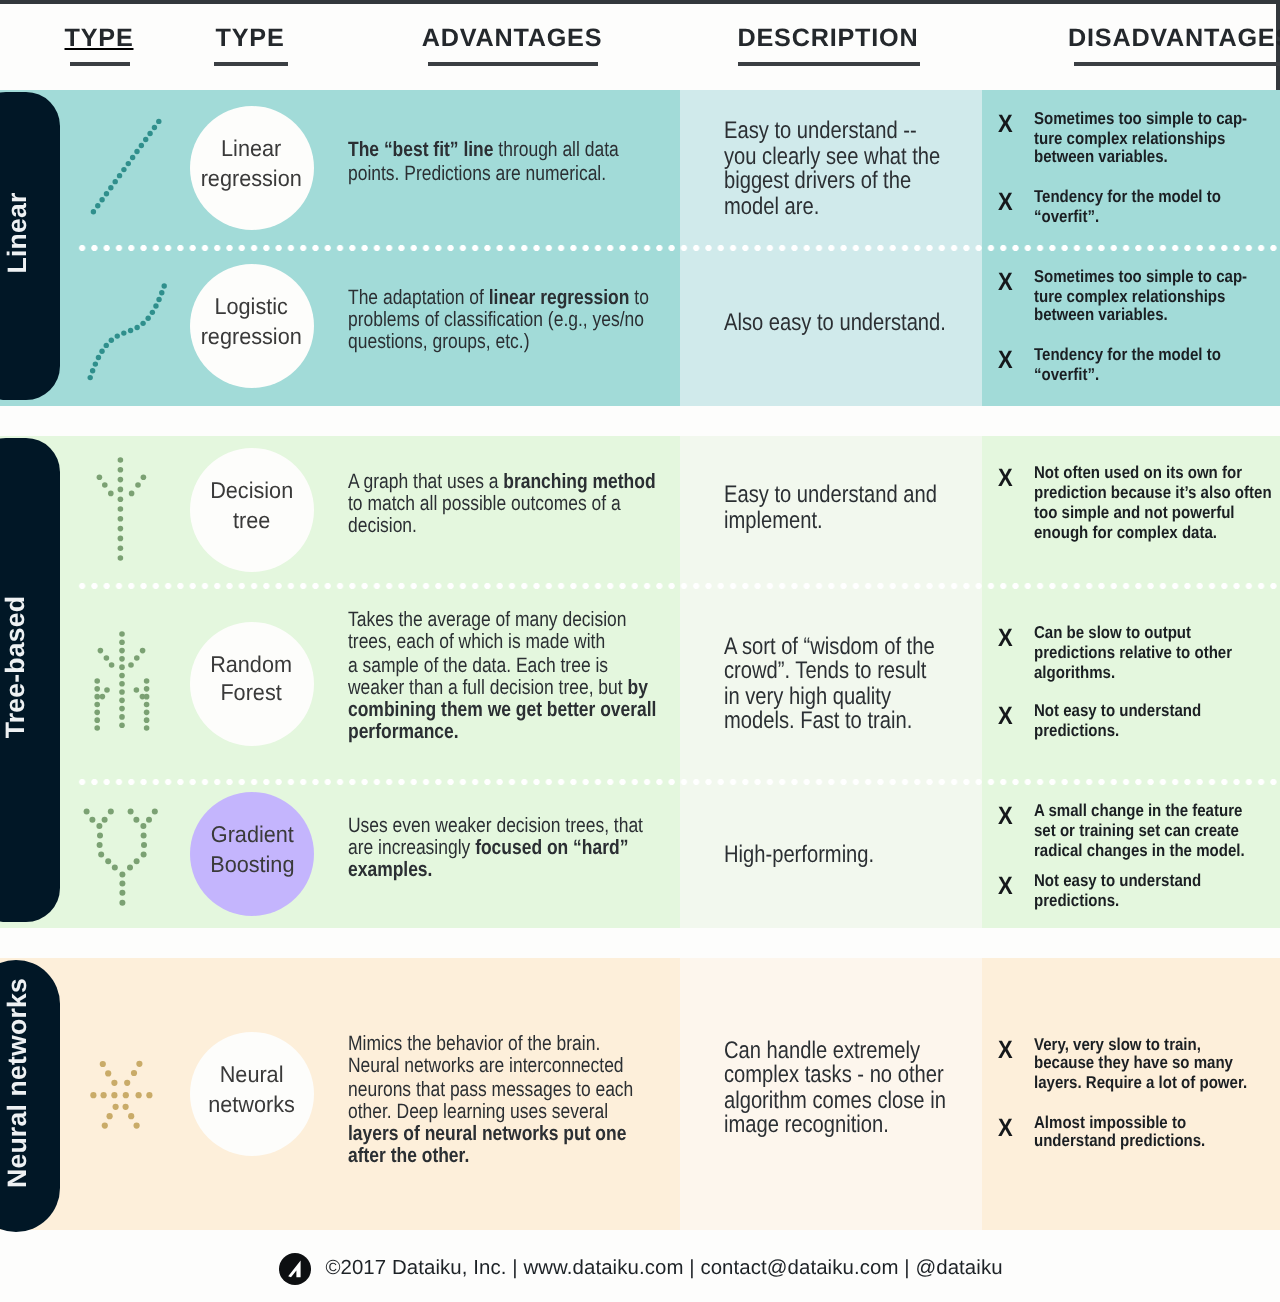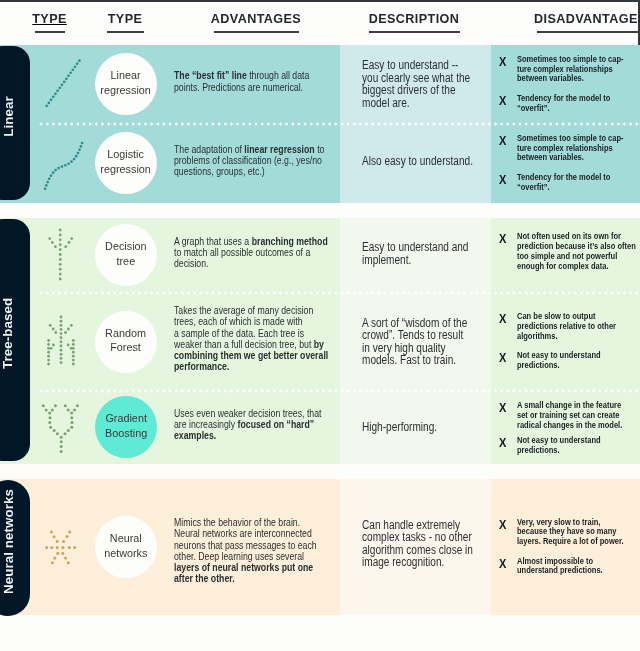--- a/index.html
+++ b/index.html
@@ -312,21 +312,21 @@
           <circle cx="32.3" cy="38.6" r="1.5" fill="#7ba173"></circle>
           <circle cx="35.8" cy="35.3" r="1.5" fill="#7ba173"></circle>
           <circle cx="36" cy="30.5" r="1.5" fill="#7ba173"></circle>
           <circle cx="35.8" cy="25.8" r="1.5" fill="#7ba173"></circle>
           <circle cx="35.7" cy="21" r="1.5" fill="#7ba173"></circle>
           <circle cx="32.2" cy="17.9" r="1.5" fill="#7ba173"></circle>
           <circle cx="29.3" cy="13.7" r="1.5" fill="#7ba173"></circle>
           <circle cx="38.5" cy="17.9" r="1.5" fill="#7ba173"></circle>
           <circle cx="41.4" cy="13.7" r="1.5" fill="#7ba173"></circle>
         </svg></div>
-      <div class="circ" style="left: 95px; top: 396.25px; background: #5eead4;">
+      <div class="circ" style="left: 95px; top: 396.25px; background: #c4b5fd;">
         <span>Gradient<br>Boosting</span>
       </div>
       <div class="desc" style="left: 174px; width: 185.714px; top: 407.75px;">Uses even weaker decision trees, that<br>are increasingly <b>focused on “hard”<br>examples.</b></div>
       <div class="adv" style="left: 362px; width: 135.714px; top: 420.75px;">High-performing.</div>
       <div class="dis" style="left: 499px; width: 141px; top: 401.45px;">
         <div class="item" style="margin-top:0px">
           <span class="x">X</span>
           <div class="txt">A small change in the feature<br>set or training set can create<br>radical changes in the model.</div>
         </div>
         <div class="item" style="margin-top:5px">
@@ -371,13 +371,20 @@
         <div class="item" style="margin-top:0px">
           <span class="x">X</span>
           <div class="txt">Very, very slow to train,<br>because they have so many<br>layers. Require a lot of power.</div>
         </div>
         <div class="item" style="margin-top:9.7px">
           <span class="x">X</span>
           <div class="txt">Almost impossible to<br>understand predictions.</div>
         </div>
       </div>
     </div>
+  <div class="footer">
+    <svg class="logo" viewBox="0 0 34 34">
+      <circle cx="17" cy="17" r="16" fill="#0d0f11"></circle>
+      <path d="M22.6 8.6 L10.2 24.2 L13.0 25.2 L18.4 18.4 L18.4 25.2 L22.6 25.2 Z" fill="#ffffff"></path>
+    </svg>
+    <span class="ftxt">©2017 Dataiku, Inc. | www.dataiku.com | contact@dataiku.com | @dataiku</span>
+  </div>
 </div>
 
 </body></html>

